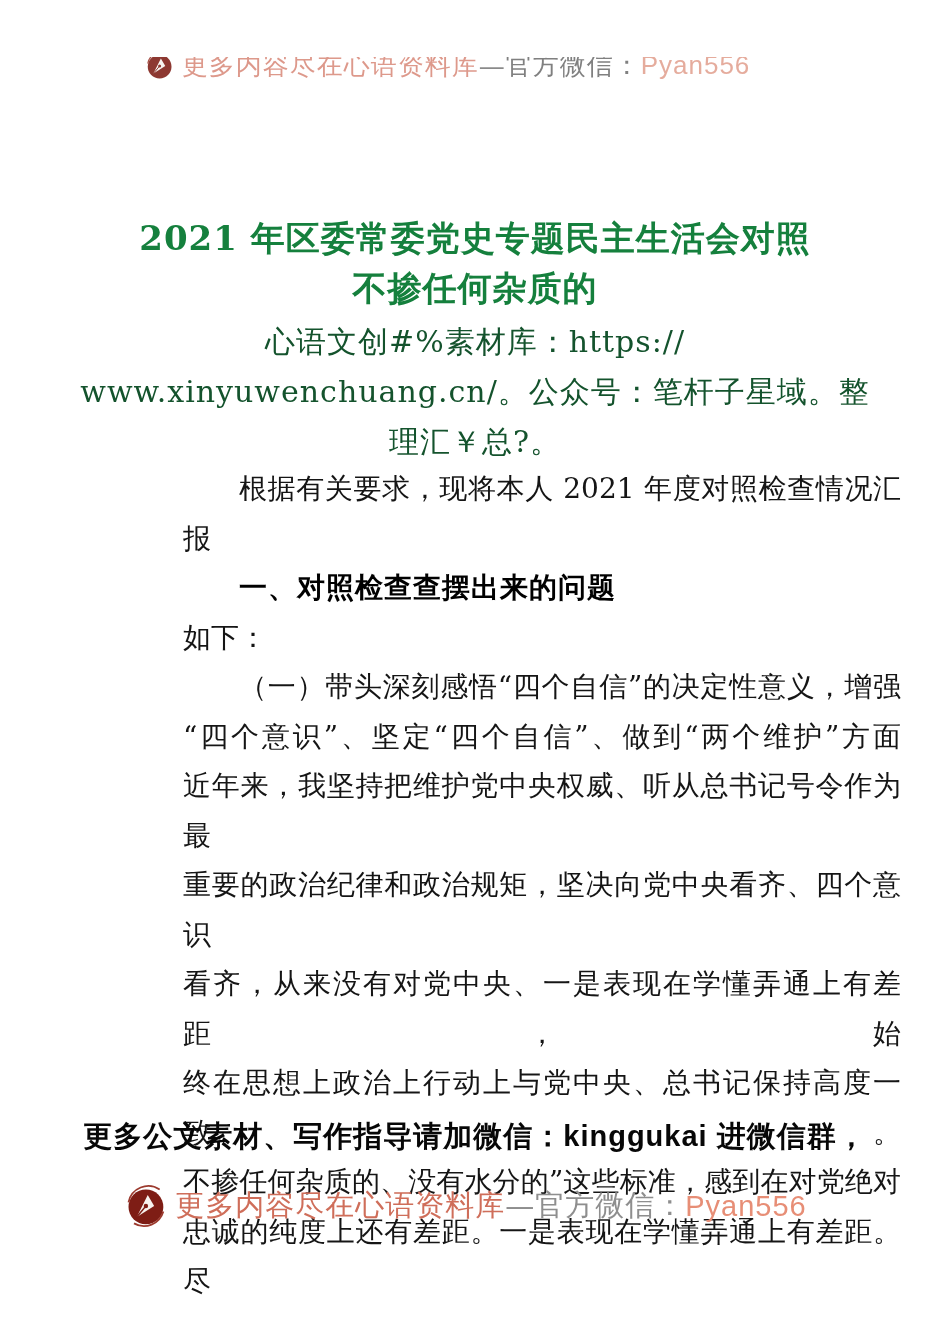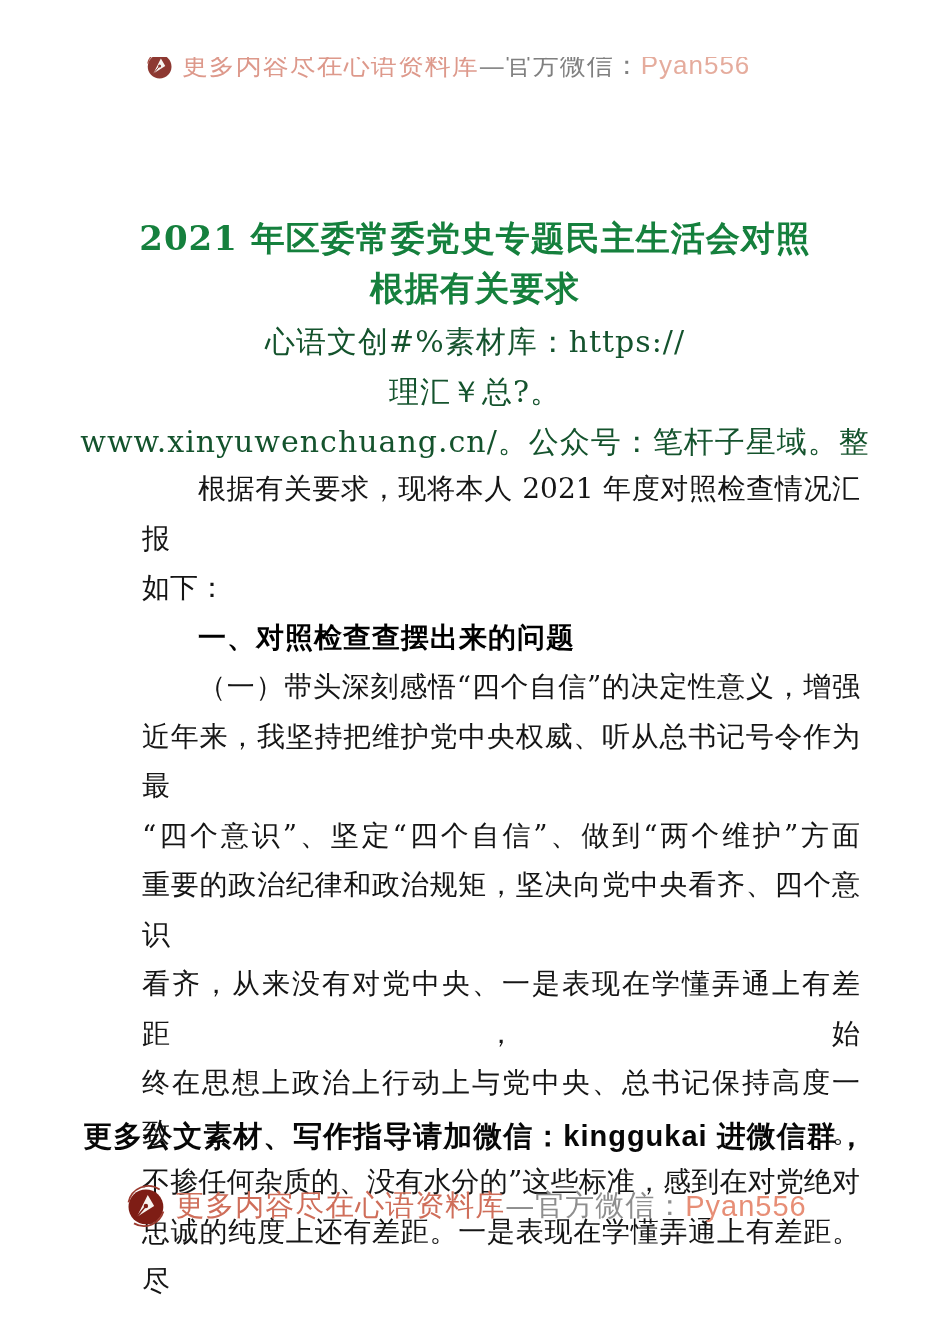--- a/index.html
+++ b/index.html
@@ -34,21 +34,21 @@
   .subtitle{
     position:absolute;top:317px;left:0;width:950px;text-align:center;
     font-size:30px;line-height:50px;color:#14532d;letter-spacing:1px;
   }
 
   
   .body-block{
     position:absolute;top:464px;left:142px;width:718px;
     font-size:28px;line-height:49.5px;color:#151515;
   }
-  .bline{width:718px;}
+  .bline{width:718px;margin-left:41px;}
   .just{text-align:justify;text-align-last:justify;}
   .indent{text-indent:56px;}
   .heading{
     font-family:"Liberation Sans","DejaVu Sans",sans-serif;
     font-weight:700;color:#000;letter-spacing:1px;
   }
 
   
   .promo{
     position:absolute;top:1117px;left:0;width:950px;text-align:center;
@@ -85,36 +85,36 @@
       </svg>
       <span class="brand-text hdr-brand">更多内容尽在心语资料库</span>
         <span class="brand-text hdr-dash">—</span>
         <span class="brand-text hdr-label">官方微信：</span>
         <span class="brand-text hdr-id">Pyan556</span>
     </div>
   </div>
 
   <div class="title">
     <div>2021 年区委常委党史专题民主生活会对照</div>
-    <div>根据有关要求</div>
+    <div>不掺任何杂质的</div>
   </div>
 
   <div class="subtitle">
     <div>心语文创#%素材库：https://</div>
+    <div>www.xinyuwenchuang.cn/。公众号：笔杆子星域。整</div>
     <div>理汇￥总?。</div>
-    <div>www.xinyuwenchuang.cn/。公众号：笔杆子星域。整</div>
   </div>
 
   <div class="body-block">
     <div class="bline just indent">根据有关要求，现将本人 2021 年度对照检查情况汇报</div>
+    <div class="bline indent heading">一、对照检查查摆出来的问题</div>
     <div class="bline">如下：</div>
-    <div class="bline indent heading">一、对照检查查摆出来的问题</div>
     <div class="bline just indent">（一）带头深刻感悟“四个自信”的决定性意义，增强</div>
+    <div class="bline just">“四个意识”、坚定“四个自信”、做到“两个维护”方面</div>
     <div class="bline just">近年来，我坚持把维护党中央权威、听从总书记号令作为最</div>
-    <div class="bline just">“四个意识”、坚定“四个自信”、做到“两个维护”方面</div>
     <div class="bline just">重要的政治纪律和政治规矩，坚决向党中央看齐、四个意识</div>
     <div class="bline just">看齐，从来没有对党中央、一是表现在学懂弄通上有差距，始</div>
     <div class="bline just">终在思想上政治上行动上与党中央、总书记保持高度一致。</div>
     <div class="bline just">不掺任何杂质的、没有水分的”这些标准，感到在对党绝对</div>
     <div class="bline just">忠诚的纯度上还有差距。一是表现在学懂弄通上有差距。尽</div>
 
   </div>
 
   <div class="promo">更多公文素材、写作指导请加微信：kinggukai 进微信群，</div>
 

